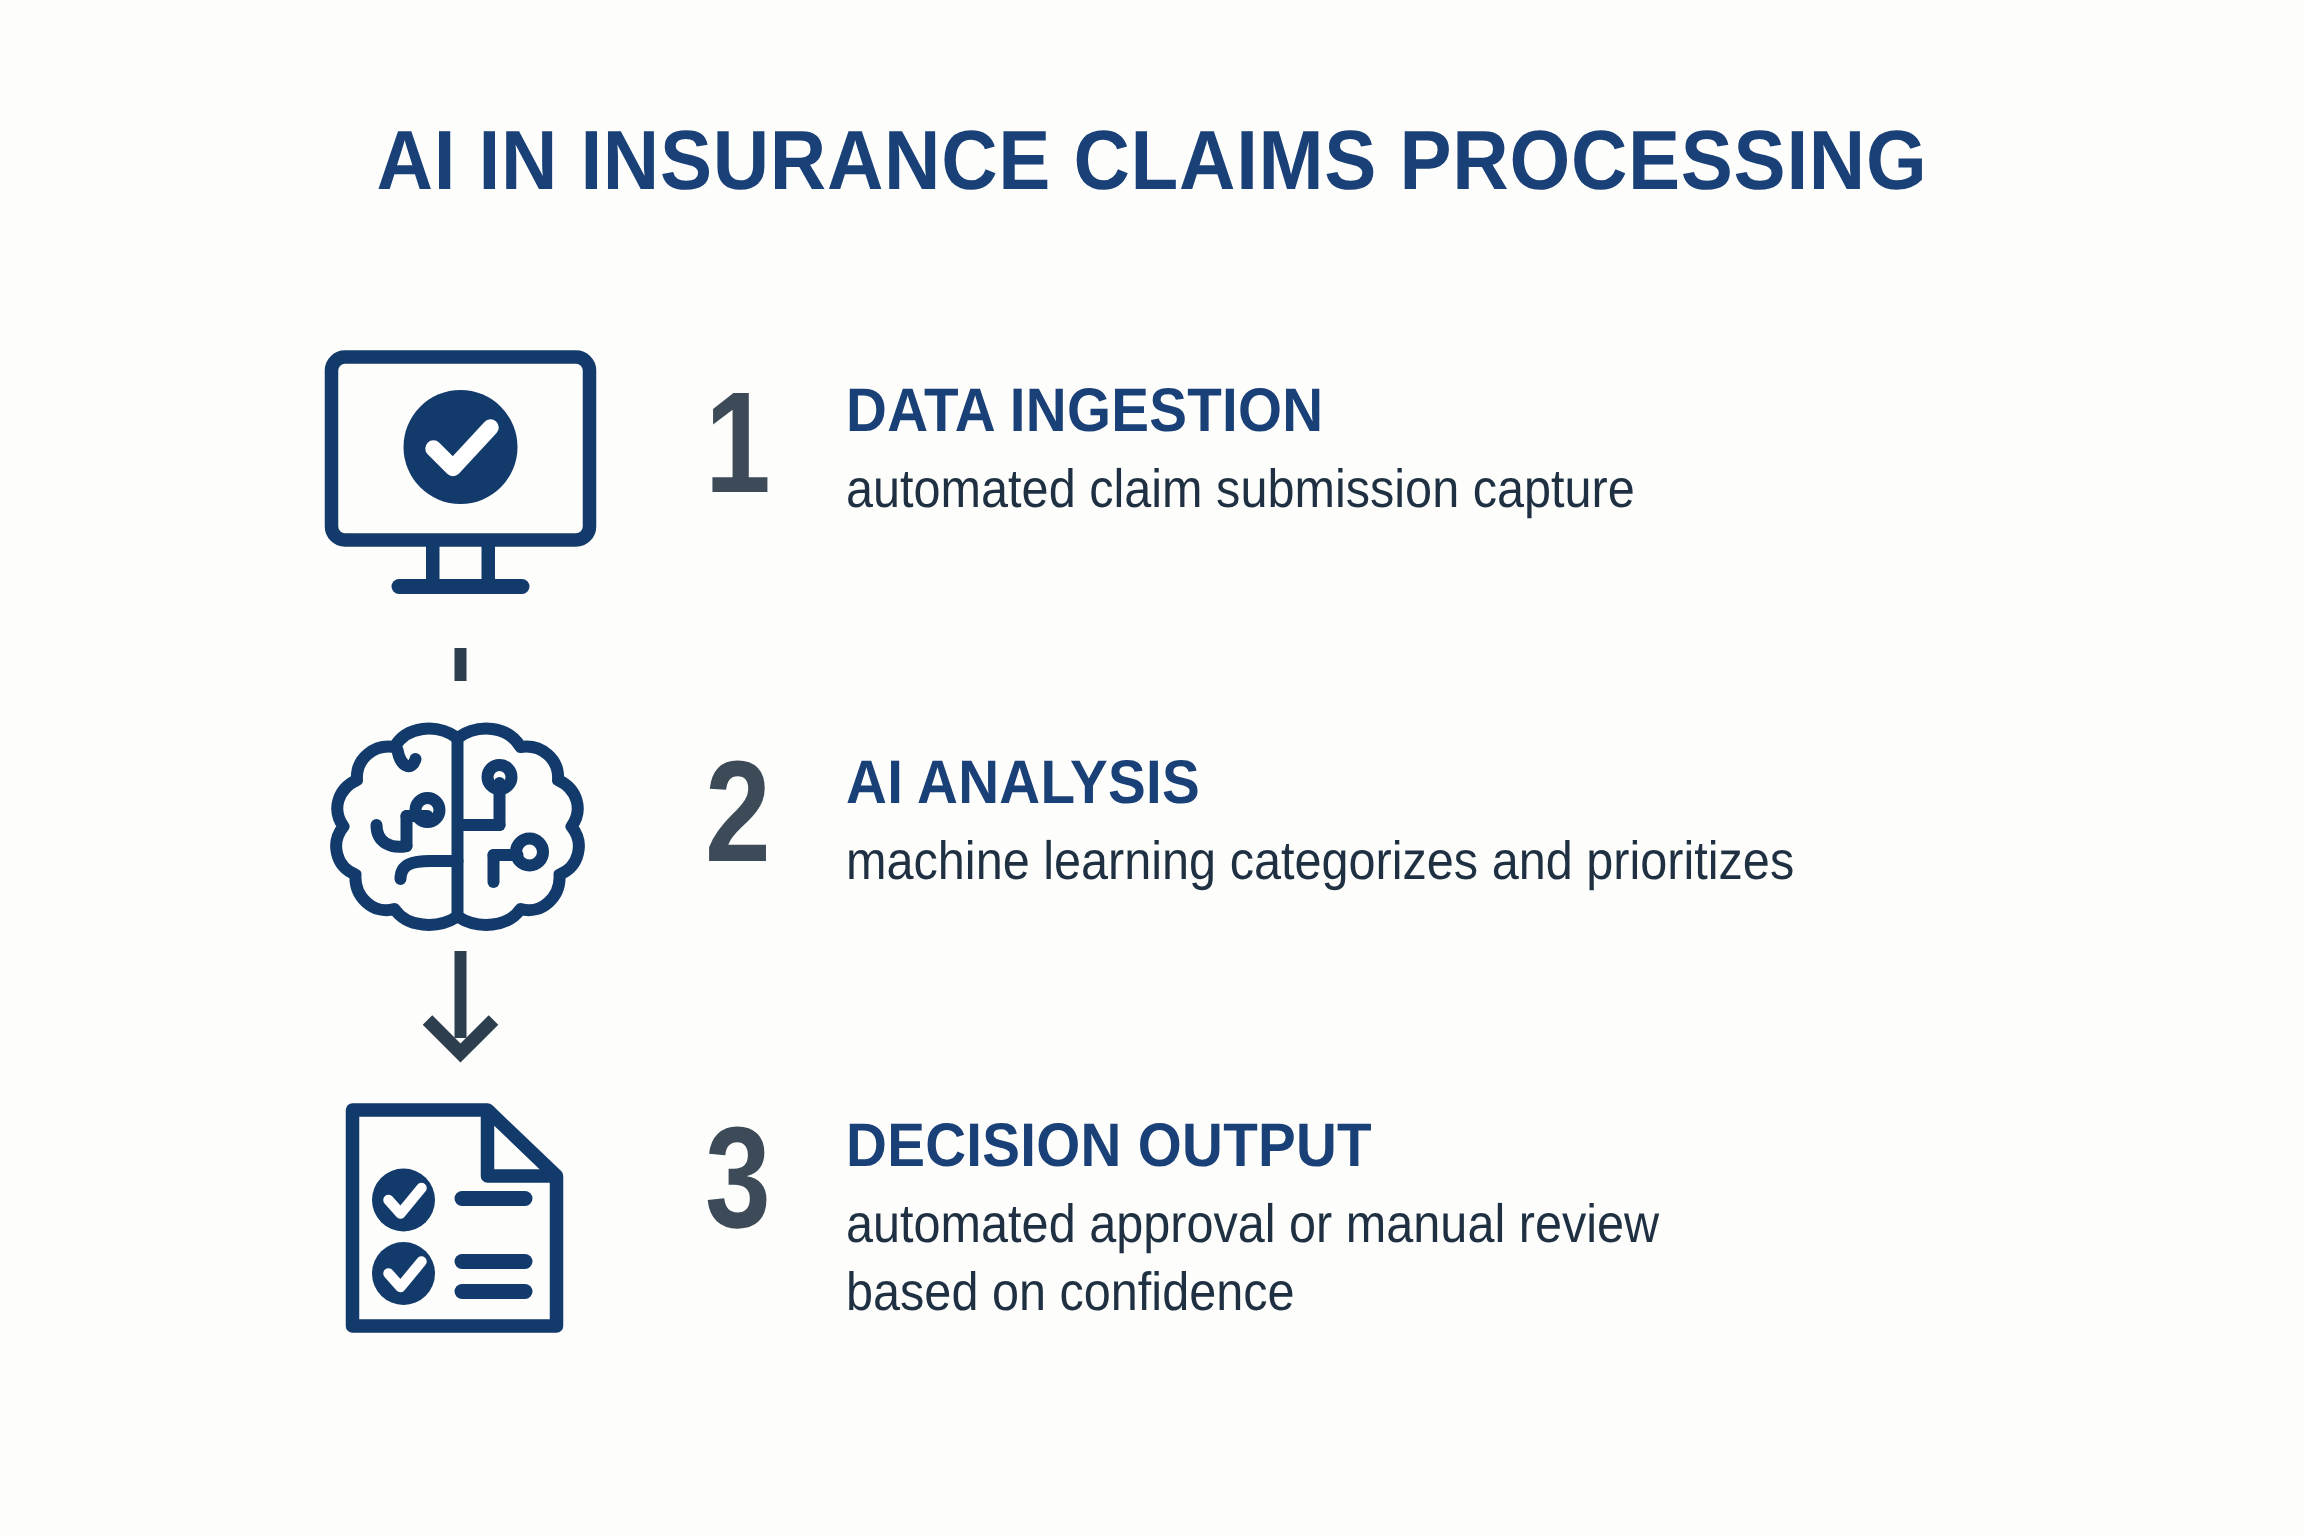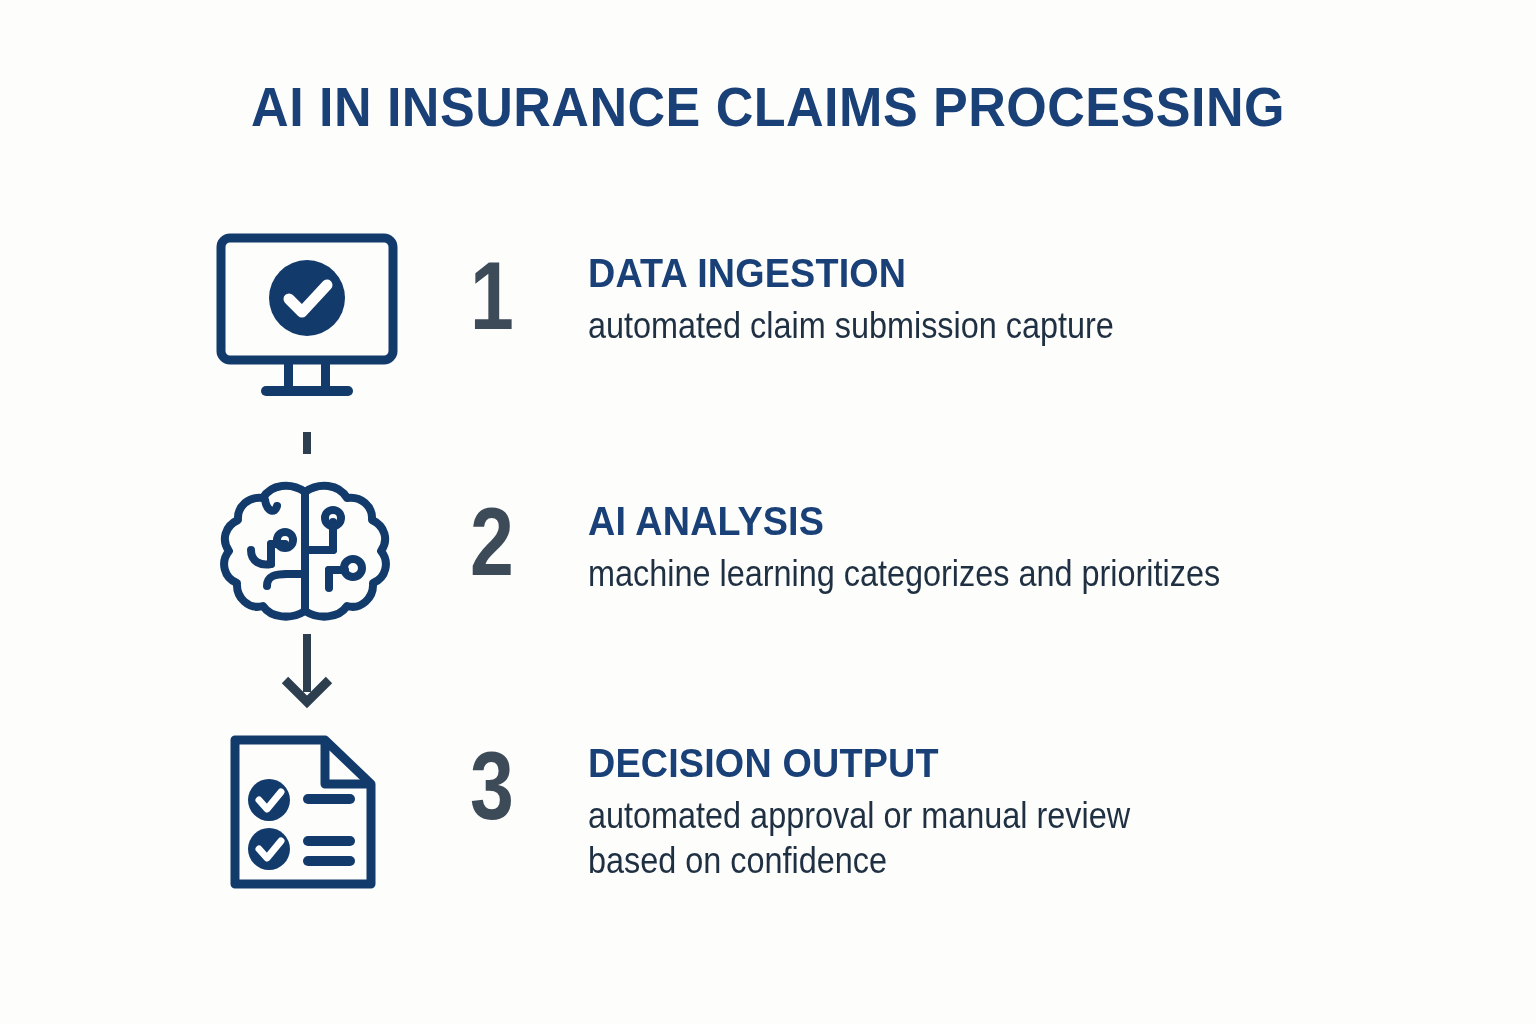--- a/index.html
+++ b/index.html
@@ -59,21 +59,21 @@
     color: #3d4b58;
     transform: scaleX(0.82);
     transform-origin: left top;
   }
   .num-1 { top: 20px; }
   .num-2 { top: 16px; }
   .num-3 { top: 16px; }
 
   .text-slot {
     position: absolute;
-    left: 588px;
+    left: 564px;
     top: 0;
     width: 900px;
   }
   .head {
     font-family: "Liberation Sans", sans-serif;
     font-weight: bold;
     font-size: 41px;
     line-height: 46px;
     color: #1a4078;
     letter-spacing: 0.2px;

